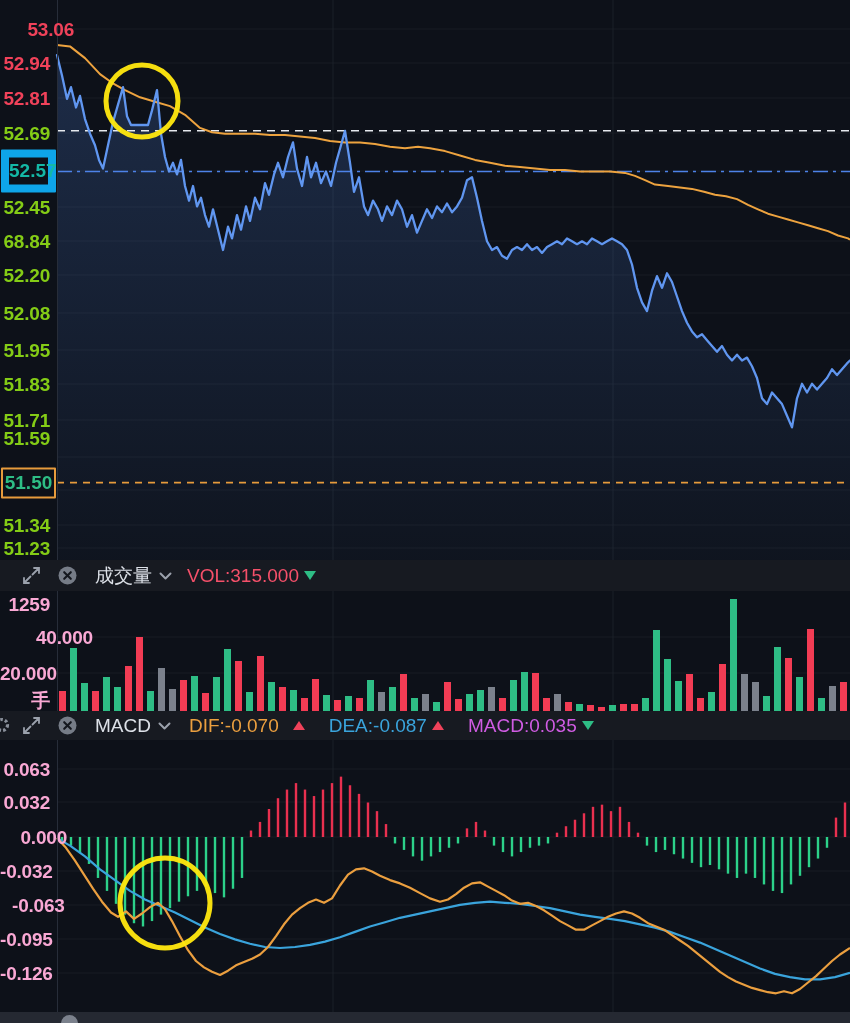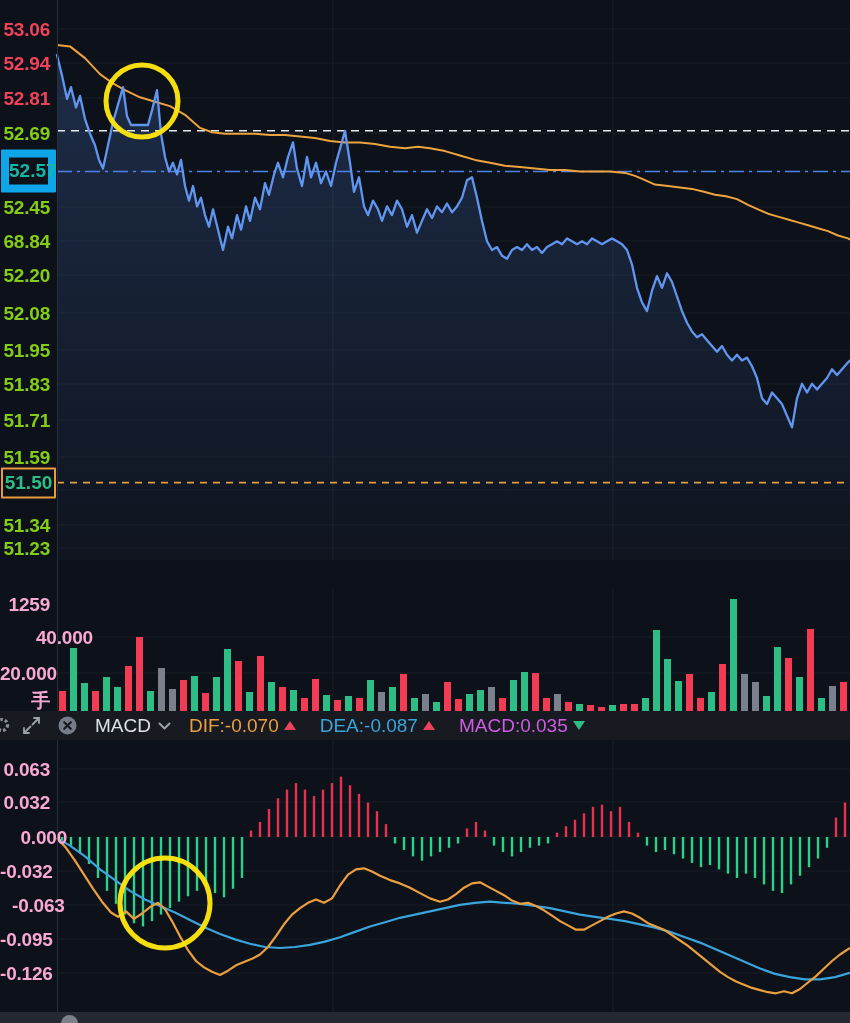--- a/index.html
+++ b/index.html
@@ -21,21 +21,21 @@
   #axis-sep{position:absolute;left:57px;top:0;width:1px;height:1012px;background:#272d39;z-index:1;}
   .pane-header{position:absolute;left:0;width:850px;display:flex;align-items:center;
       background:#171a21;font-size:19px;z-index:6;}
   #vol-header{top:560px;height:31px;}
   #macd-header{top:711px;height:29px;}
   .icon-btn{display:inline-flex;align-items:center;justify-content:center;width:22px;height:22px;}
   .ib1{margin-left:20px}.ib2{margin-left:14px}
   .pane-title{margin-left:17px;color:#dde1e8;display:inline-flex;align-items:center;gap:7px;font-weight:400;}
   .chev{margin-top:2px;}
   .vol-value{margin-left:15px;color:#f5506a;display:inline-flex;align-items:center;font-weight:400;}
-  .v-dif{margin-left:18px;color:#eb9f3f;display:inline-flex;align-items:center;}
+  .v-dif{margin-left:18px;color:#eb9f3f;display:inline-flex;align-items:center;gap:9px;}
   .v-dea{margin-left:24px;color:#3aa4dc;display:inline-flex;align-items:center;}
   .v-macd{margin-left:24px;color:#d05ce3;display:inline-flex;align-items:center;}
   .tri{display:inline-block;width:0;height:0;margin-left:5px;}
   .tri-up-red{border-left:6px solid transparent;border-right:6px solid transparent;border-bottom:9px solid #f0425a;}
   .tri-down-green{border-left:6px solid transparent;border-right:6px solid transparent;border-top:9px solid #2ebd85;}
   #gear-partial{position:absolute;left:-7px;top:5px;}
   #bottom-bar{position:absolute;left:0;top:1012px;width:850px;height:11px;background:#252932;
       overflow:hidden;z-index:7;}
   #bottom-bar .half-circle{position:absolute;left:61px;top:3px;width:17px;height:17px;
       border-radius:50%;background:#7b818c;}
@@ -258,20 +258,43 @@
       <polyline points="57,98.1 70,105.6 85,116.4 100,129.3 115,140.1 130,150.9 145,159.5 160,166.0 175,172.5 190,180.0 205,187.6 220,194.0 235,199.4 250,203.7 265,207.0 280,208.0 295,207.0 310,204.8 325,201.6 340,197.3 355,191.9 370,186.5 385,182.2 400,177.8 415,174.6 430,171.4 445,168.1 460,164.9 475,162.8 490,161.7 505,162.8 520,163.8 535,166.0 550,168.1 565,171.4 580,174.6 595,176.8 610,178.9 625,181.1 640,184.3 655,187.6 670,191.9 685,197.3 700,202.6 715,209.1 730,215.6 745,222.0 760,228.5 775,233.9 790,237.1 805,239.3 820,239.3 835,237.1 850,232.8" fill="none" stroke="#3aa4dc" stroke-width="2.2" stroke-linejoin="round"></polyline>
       <polyline points="57,98.1 66,107.8 75,120.7 84,134.7 93,148.7 102,161.7 111,172.5 118,176.8 126,171.4 134,178.9 142,173.5 150,167.1 158,162.8 165,169.2 172,181.1 180,196.2 188,210.2 196,221.0 204,227.4 212,231.8 220,235.0 228,230.7 236,225.3 244,222.0 252,218.8 260,214.5 268,207.0 276,196.2 284,184.3 292,174.6 300,168.1 308,162.8 316,159.5 324,162.8 332,158.4 340,145.5 348,134.7 356,129.3 364,128.3 372,131.5 380,135.8 390,140.1 400,143.4 410,147.7 420,153.1 430,158.4 440,161.7 448,159.5 456,154.1 464,147.7 472,143.4 480,142.3 488,146.6 496,150.9 504,155.2 512,160.6 520,163.8 528,162.8 536,166.0 544,170.3 552,175.7 560,181.1 568,185.4 576,189.7 584,189.7 592,185.4 600,181.1 608,176.8 616,173.5 624,171.4 632,173.5 640,177.8 648,183.2 656,186.5 664,189.7 672,195.1 680,200.5 688,205.9 696,212.3 704,218.8 712,225.3 720,231.8 728,237.1 736,241.5 744,244.7 752,247.9 760,250.1 768,252.2 776,253.3 784,251.2 792,253.3 800,249.0 808,242.5 816,236.1 824,228.5 832,221.0 840,214.5 850,208.0" fill="none" stroke="#eb9f3f" stroke-width="2.2" stroke-linejoin="round"></polyline>
       <circle cx="165" cy="163" r="45" fill="none" stroke="#ffe70f" stroke-width="5" stroke-opacity="0.96"></circle>
     </svg>
 
   <div id="axis-sep"></div>
 
   <div class="tag" id="price-tag" style="top: 171px;">52.57</div>
   <div class="tag" id="alert-tag" style="top: 483px;">51.50</div>
 
+  <div class="pane-header" id="vol-header">
+    <span class="icon-btn ib1">
+      <svg width="21" height="21" viewBox="0 0 21 21" fill="none">
+        <path d="M13 3h5v5M18 3l-6.5 6.5M8 18H3v-5M3 18l6.5-6.5" stroke="#9ba1ac" stroke-width="1.8" stroke-linecap="round"></path>
+      </svg>
+    </span>
+    <span class="icon-btn ib2">
+      <svg width="21" height="21" viewBox="0 0 21 21">
+        <circle cx="10.5" cy="10.5" r="9" fill="#767c87"></circle>
+        <path d="M7.2 7.2l6.6 6.6M13.8 7.2l-6.6 6.6" stroke="#14171e" stroke-width="2.1" stroke-linecap="round"></path>
+      </svg>
+    </span>
+    <span class="pane-title">
+      <span>成交量</span>
+      <svg class="chev" width="13" height="9" viewBox="0 0 13 9" fill="none">
+        <path d="M1.5 1.5l5 5 5-5" stroke="#9ba1ac" stroke-width="2" stroke-linecap="round" stroke-linejoin="round"></path>
+      </svg>
+    </span>
+    <span class="vol-value">
+      <span>VOL:315.000</span>
+      <i class="tri tri-down-green"></i>
+    </span>
+  </div>
 
   <div class="pane-header" id="macd-header">
     <span id="gear-partial">
       <svg width="18" height="18" viewBox="0 0 18 18" fill="none">
         <circle cx="9" cy="9" r="5.5" stroke="#8a909b" stroke-width="3.2" stroke-dasharray="2.6 2.1"></circle>
       </svg>
     </span>
     <span class="icon-btn ib1">
       <svg width="21" height="21" viewBox="0 0 21 21" fill="none">
         <path d="M13 3h5v5M18 3l-6.5 6.5M8 18H3v-5M3 18l6.5-6.5" stroke="#9ba1ac" stroke-width="1.8" stroke-linecap="round"></path>
@@ -297,32 +320,32 @@
       <span>DEA:-0.087</span>
       <i class="tri tri-up-red"></i>
     </span>
     <span class="v-macd">
       <span>MACD:0.035</span>
       <i class="tri tri-down-green"></i>
     </span>
   </div>
 
   <div id="price-axis">
-      <div class="axis-label c-red" style="top: 29px;">53.06</div>
+      <div class="axis-label c-red" style="top: 29px; padding-left: 24px;">53.06</div>
       <div class="axis-label c-red" style="top: 63px;">52.94</div>
       <div class="axis-label c-red" style="top: 98px;">52.81</div>
       <div class="axis-label c-green" style="top: 133px;">52.69</div>
       <div class="axis-label c-green" style="top: 207px;">52.45</div>
       <div class="axis-label c-green" style="top: 241px;">68.84</div>
       <div class="axis-label c-green" style="top: 275px;">52.20</div>
       <div class="axis-label c-green" style="top: 313px;">52.08</div>
       <div class="axis-label c-green" style="top: 350px;">51.95</div>
       <div class="axis-label c-green" style="top: 384px;">51.83</div>
       <div class="axis-label c-green" style="top: 420px;">51.71</div>
-      <div class="axis-label c-green" style="top: 457px;">51.59</div>
+      <div class="axis-label c-green" style="top: 438px;">51.59</div>
       <div class="axis-label c-green" style="top: 525px;">51.34</div>
       <div class="axis-label c-green" style="top: 548px;">51.23</div>
     </div>
   <div id="vol-axis">
       <div class="axis-label c-white" style="top: 604px;">1259</div>
       <div class="axis-label c-white" style="top: 637px; margin-left: 36px;">40.000</div>
       <div class="axis-label c-white" style="top: 673px;">20.000</div>
       <div class="axis-label c-white" style="top: 700px;">手</div>
     </div>
   <div id="macd-axis">

